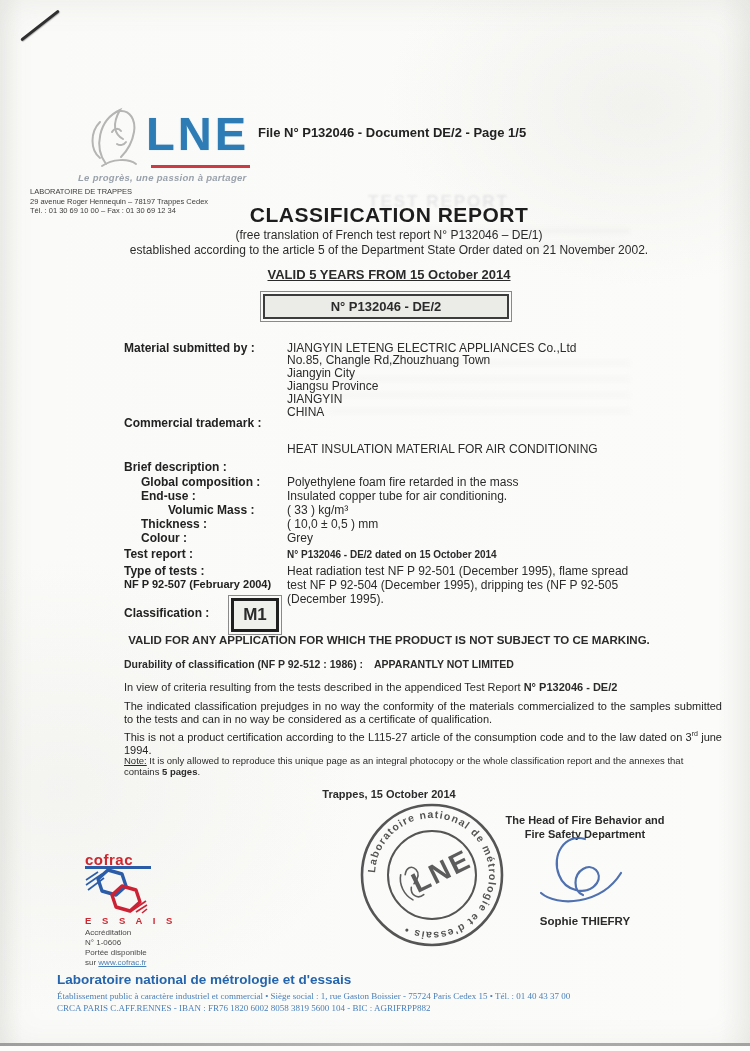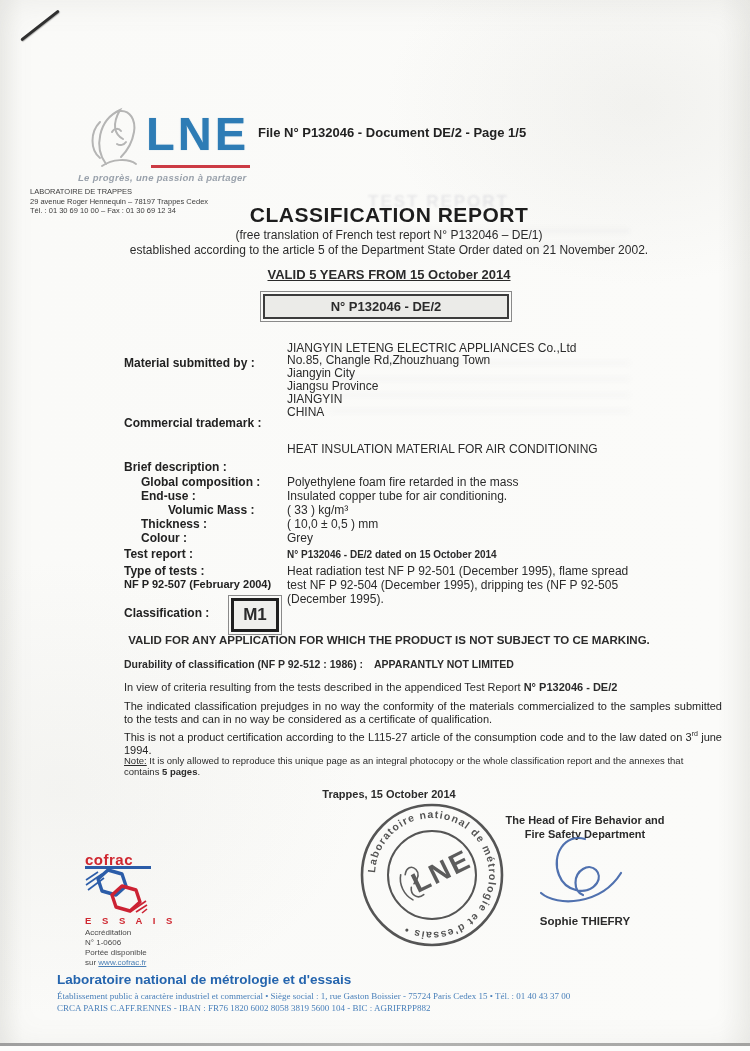--- a/index.html
+++ b/index.html
@@ -100,21 +100,21 @@
     <div>Tél. : 01 30 69 10 00 – Fax : 01 30 69 12 34</div>
   </div>
 
   <div class="abs center-line title-main">CLASSIFICATION REPORT</div>
   <div class="abs center-line title-sub1">(free translation of French test report N° P132046 – DE/1)</div>
   <div class="abs center-line title-sub2">established according to the article 5 of the Department State Order dated on 21 November 2002.</div>
   <div class="abs center-line validity">VALID 5 YEARS FROM 15 October 2014</div>
 
   <div class="abs report-box">N° P132046 - DE/2</div>
 
-  <div class="abs lbl" style="left:124px;top:356px;">Material submitted by :</div>
+  <div class="abs lbl" style="left:124px;top:341px;">Material submitted by :</div>
   <div class="abs val" style="left:287px;top:341px;">JIANGYIN LETENG ELECTRIC APPLIANCES Co.,Ltd</div>
   <div class="abs addr">
     <div>No.85, Changle Rd,Zhouzhuang Town</div>
     <div>Jiangyin City</div>
     <div>Jiangsu Province</div>
     <div>JIANGYIN</div>
     <div>CHINA</div>
   </div>
 
   <div class="abs lbl" style="left:124px;top:416px;">Commercial trademark :</div>

